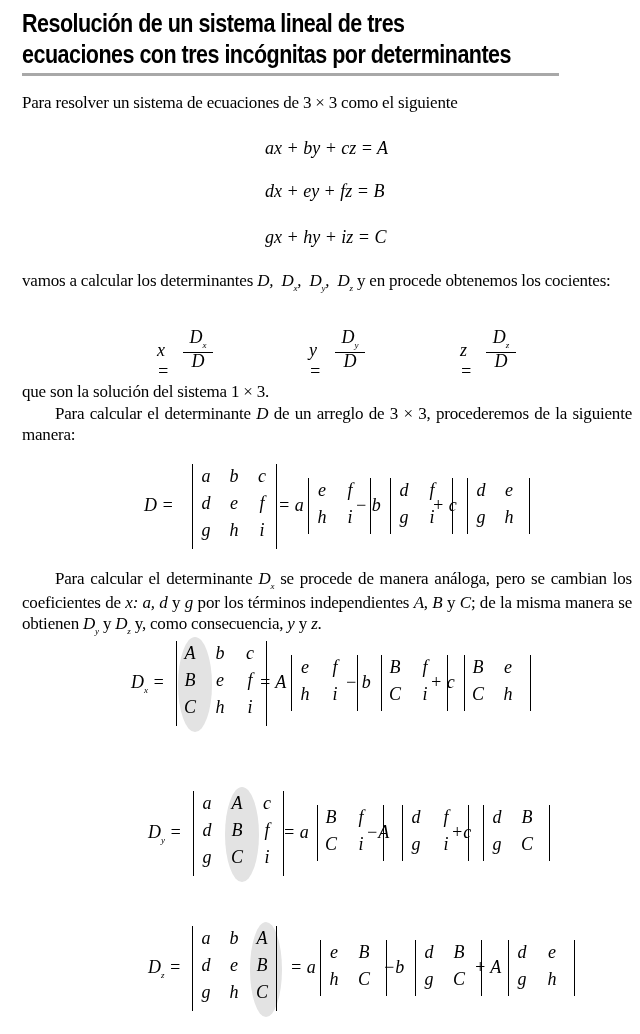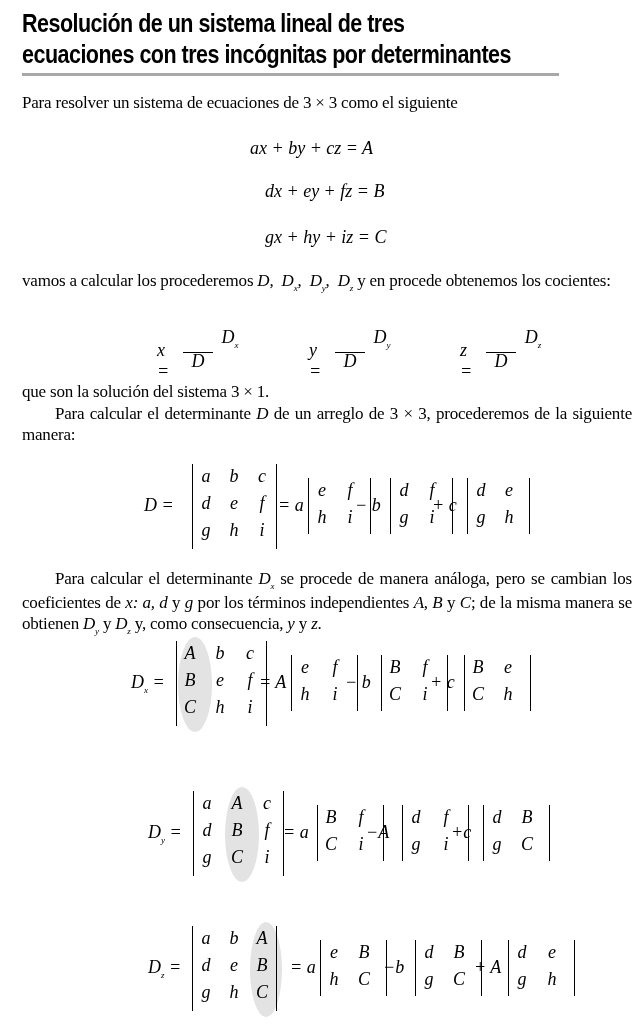--- a/index.html
+++ b/index.html
@@ -8,47 +8,47 @@
   .title { position:absolute; left:22px; top:8px; width:540px; font-family:"Liberation Sans", sans-serif;
            font-weight:bold; font-size:25px; line-height:31px; letter-spacing:-0.6px; transform:scaleX(0.86); transform-origin:left top; white-space:nowrap; }
   .rule { position:absolute; left:22px; top:73px; width:537px; height:3px; background:#a8a8a8; }
   .p { position:absolute; left:22px; width:610px; font-size:17px; line-height:21px; text-align:justify; letter-spacing:-0.2px; }
   .ind { text-indent:33px; }
   i, .m { font-style:italic; }
   .sub { font-size:9px; font-style:italic; position:relative; top:5px; }
   .eq { position:absolute; font-size:18px; font-style:italic; white-space:nowrap; }
   .frac { position:absolute; font-size:18px; font-style:italic; }
   .frac .num, .frac .den { position:absolute; left:26px; width:30px; text-align:center; }
-  .frac .num { top:-13px;margin-left:32px; }
+  .frac .num { top:-13px; }
   .frac .den { top:11px; }
   .frac .bar { position:absolute; left:26px; top:12px; width:30px; height:1px; background:#000; }
   .frac .lhs { position:absolute; left:0; top:0; }
   .det { position:absolute; font-style:italic; font-size:18px; }
   .vbar { position:absolute; width:1.3px; background:#000; }
   .cell { position:absolute; text-align:center; width:20px; }
   .hl { position:absolute; background:#e3e3e3; border-radius:50%; }
   .op { position:absolute; font-size:18px; font-style:italic; white-space:nowrap; }
 </style>
 </head>
 <body>
 
 <div class="title">
   <div>Resolución de un sistema lineal de tres</div>
   <div>ecuaciones con tres incógnitas por determinantes</div>
 </div>
 <div class="rule"></div>
 
 <div class="p" style="top:92px;">Para resolver un sistema de ecuaciones de 3 × 3 como el siguiente</div>
 
-<div class="eq" style="left:250px;top:138px;">ax + by + cz = A</div>
+<div class="eq" style="left:265px;top:138px;">ax + by + cz = A</div>
 <div class="eq" style="left:265px;top:181px;">dx + ey + fz = B</div>
 <div class="eq" style="left:265px;top:227px;">gx + hy + iz = C</div>
 
 <div class="p" style="top:270px;">
-  <span>vamos a calcular los procederemos </span><i>D,</i>&nbsp;
+  <span>vamos a calcular los determinantes </span><i>D,</i>&nbsp;
   <i>D</i><span class="sub">x</span><span>,</span>&nbsp;
   <i>D</i><span class="sub">y</span><span>,</span>&nbsp;
   <i>D</i><span class="sub">z</span><span> y en procede obtenemos los cocientes:</span>
 </div>
 
 <div class="frac" style="left:157px;top:340px;">
   <span class="lhs">x =</span>
   <span class="num"><span>D</span><span class="sub">x</span></span>
   <span class="bar"></span>
   <span class="den">D</span>
@@ -59,21 +59,21 @@
   <span class="bar"></span>
   <span class="den">D</span>
 </div>
 <div class="frac" style="left:460px;top:340px;">
   <span class="lhs">z =</span>
   <span class="num"><span>D</span><span class="sub">z</span></span>
   <span class="bar"></span>
   <span class="den">D</span>
 </div>
 
-<div class="p" style="top:381px;">que son la solución del sistema 3 × 1.</div>
+<div class="p" style="top:381px;">que son la solución del sistema 1 × 3.</div>
 <div class="p ind" style="top:403px;"><span>Para calcular el determinante </span><i>D</i><span> de un arreglo de 3 × 3, procederemos de la siguiente manera:</span></div>
 
 <div id="det-D">
     <div class="det" style="left: 0px; top: 466px; width: 640px; height: 91px;">
       <div class="op" style="left: 144px; top: 29px;"><span>D =</span></div>
       <div class="vbar" style="left: 192px; top: -2px; height: 85px;"></div>
       <div class="vbar" style="left: 276px; top: -2px; height: 85px;"></div>
       <div class="cell" style="left: 196px; top: 0px;">a</div>
       <div class="cell" style="left: 224px; top: 0px;">b</div>
       <div class="cell" style="left: 252px; top: 0px;">c</div>

